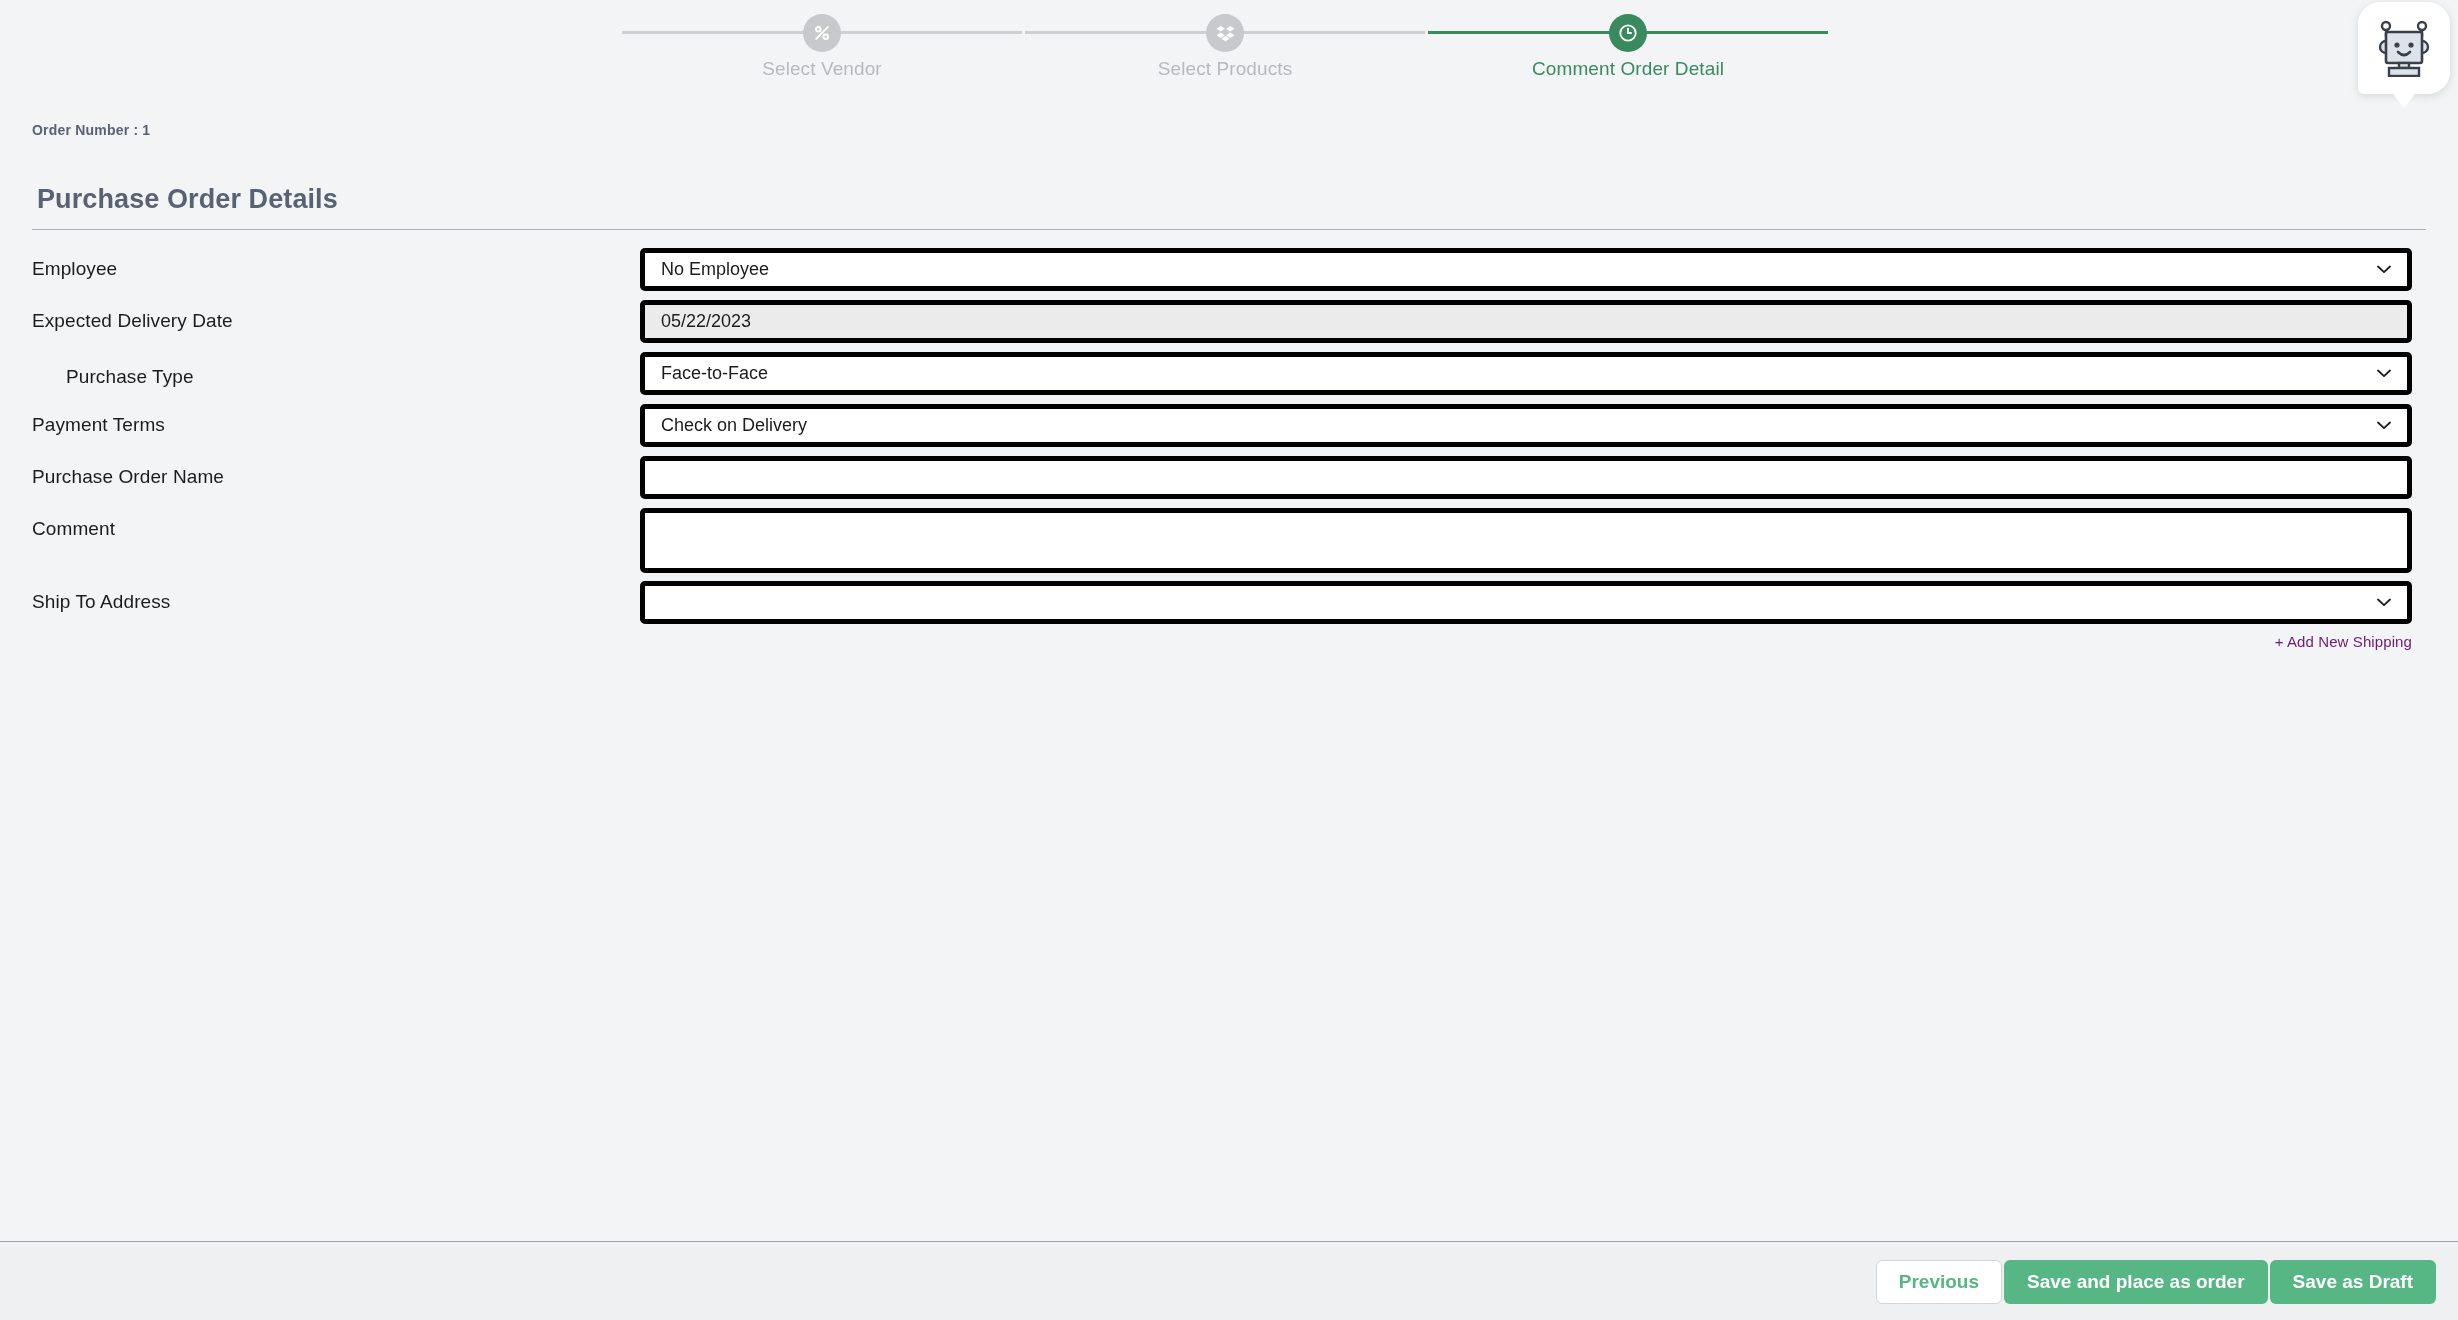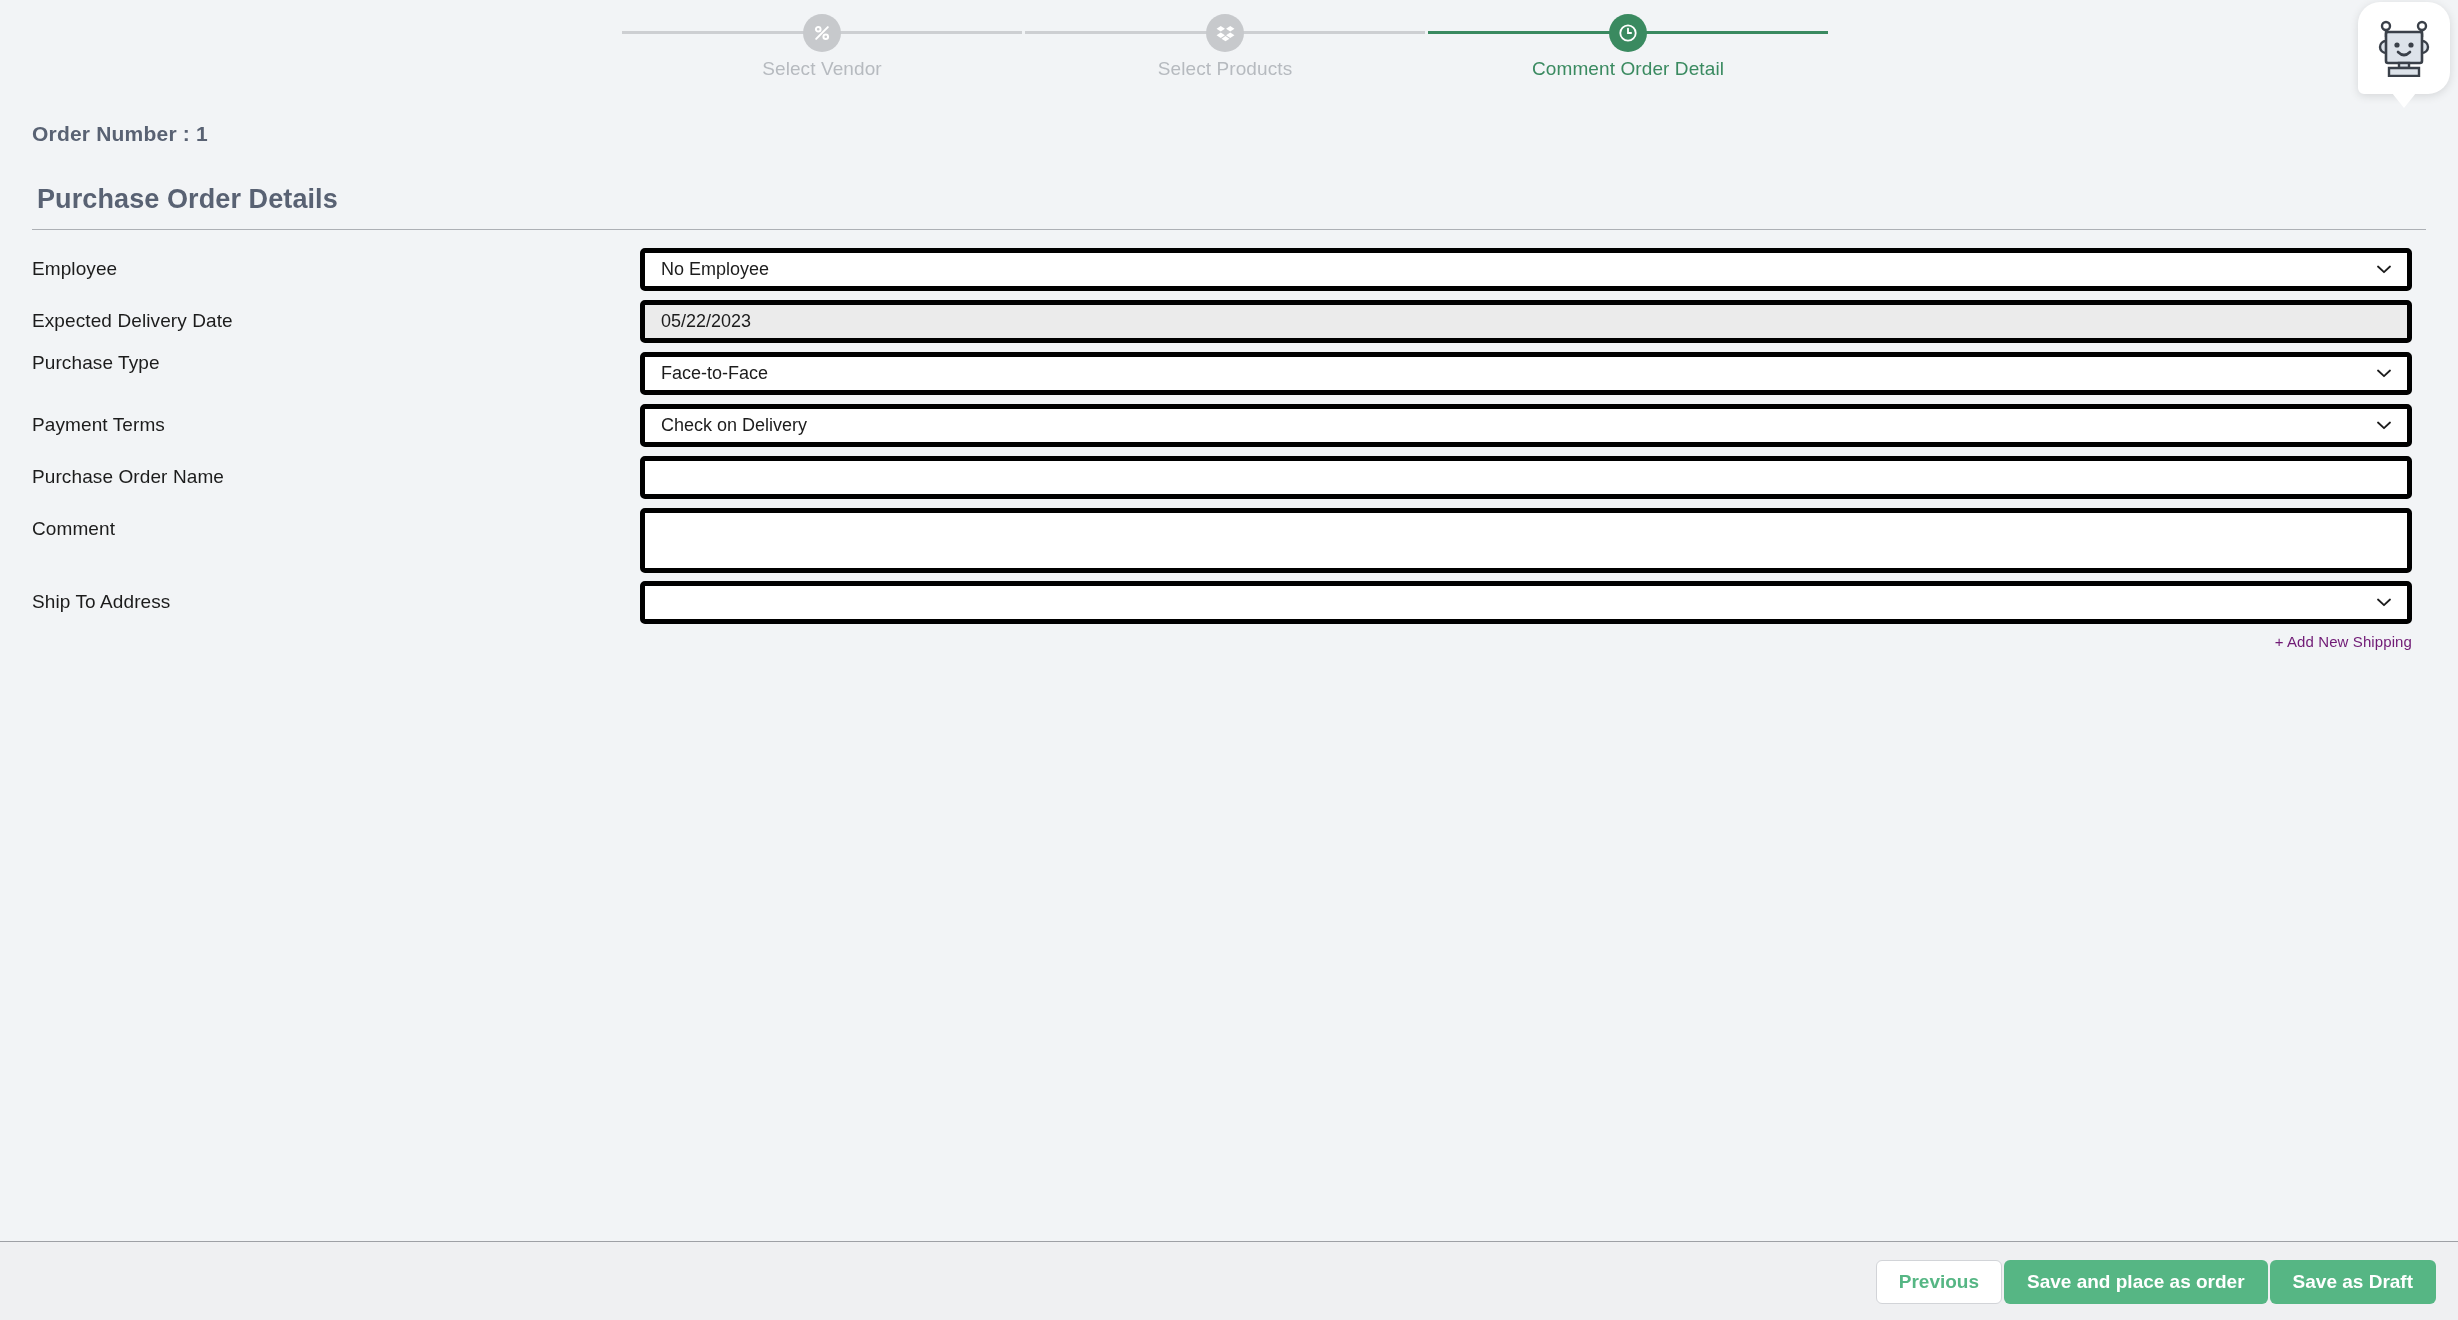--- a/index.html
+++ b/index.html
@@ -103,21 +103,21 @@
     border-left: 16px solid transparent;
     border-right: 16px solid transparent;
     border-top: 20px solid #ffffff;
   }
 
   
   .order-number {
     position: absolute;
     top: 122px;
     left: 32px;
-    font-size: 21px;
+    font-size: 14px;
     font-weight: 600;
     color: #596273;
     letter-spacing: 0.2px;
   }
 
   .section-title {
     position: absolute;
     top: 184px;
     left: 37px;
     font-size: 27px;
@@ -192,21 +192,21 @@
   
   .row-employee        { top: 0px; }
   .row-employee .field-label   { top: 10px; }
   .row-employee .field-control { top: 0px; height: 43px; }
 
   .row-delivery        { top: 52px; }
   .row-delivery .field-label   { top: 10px; }
   .row-delivery .field-control { top: 0px; height: 43px; }
 
   .row-ptype           { top: 104px; }
-  .row-ptype .field-label   { top: 0; }
+  .row-ptype .field-label   { top: 14px; margin-left: 34px; }
   .row-ptype .field-control { top: 0px; height: 43px; }
 
   .row-pterms          { top: 156px; }
   .row-pterms .field-label   { top: 10px; }
   .row-pterms .field-control { top: 0px; height: 43px; }
 
   .row-poname          { top: 208px; }
   .row-poname .field-label   { top: 10px; }
   .row-poname .field-control { top: 0px; height: 43px; }
 

